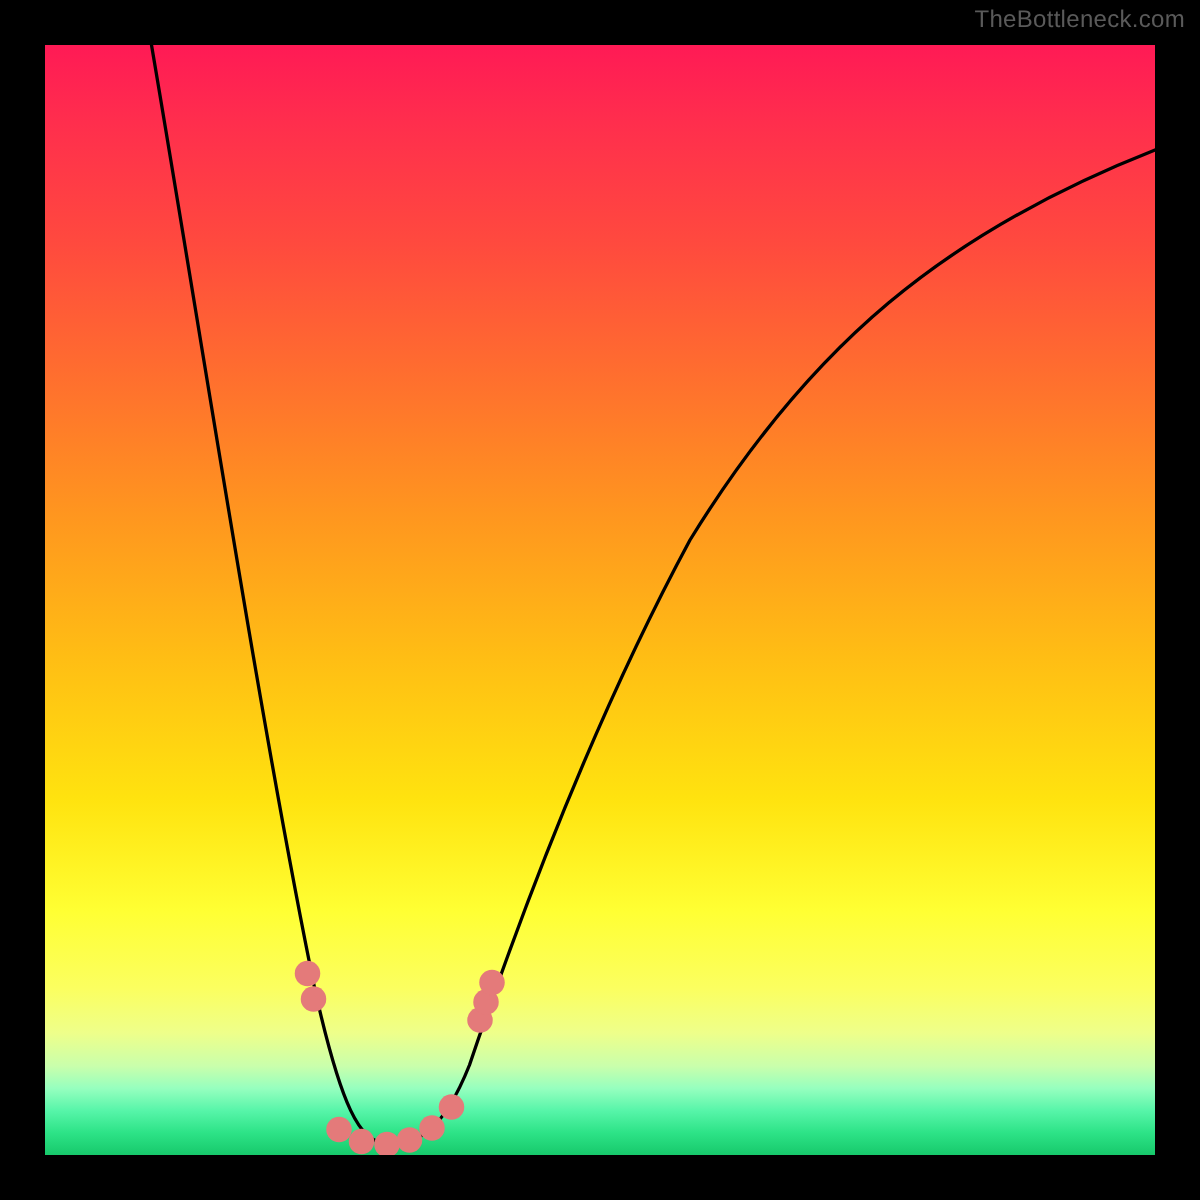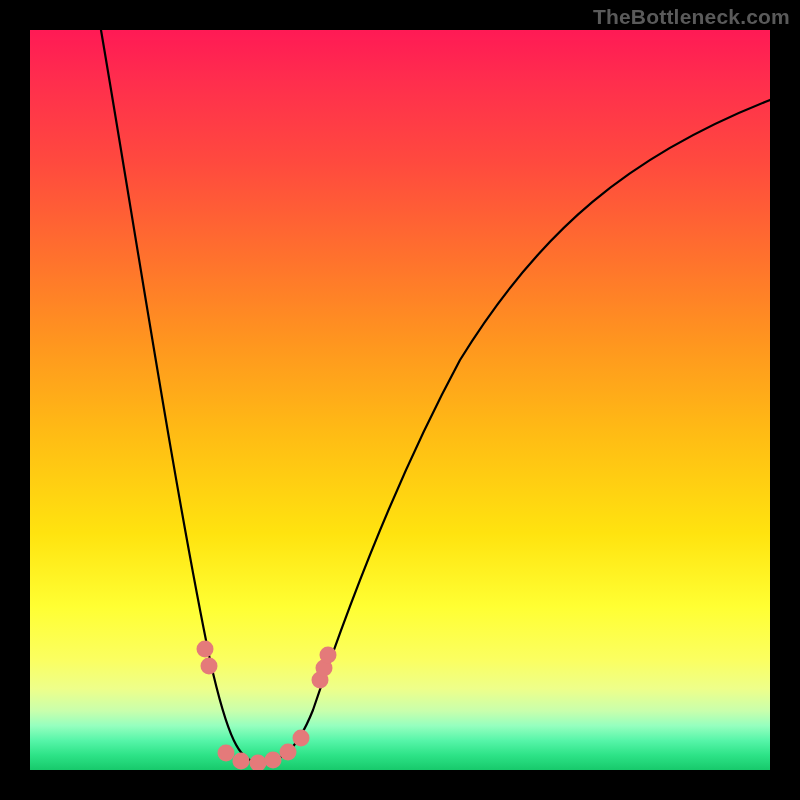--- a/index.html
+++ b/index.html
@@ -44,22 +44,22 @@
       #57f5a9 96%,
       #2de387 98%,
       #17c96b 100%
     );
   }
   .watermark {
     position: absolute;
     top: 5px;
     right: 10px;
     color: #5a5a5a;
-    font-size: 21px;
-    font-weight: 700;
+    font-size: 16px;
+    font-weight: 400;
     letter-spacing: 0.2px;
   }
   svg.curve {
     position: absolute;
     inset: 0;
   }
   .curve-path {
     fill: none;
     stroke: #000;
     stroke-width: 2.2;

